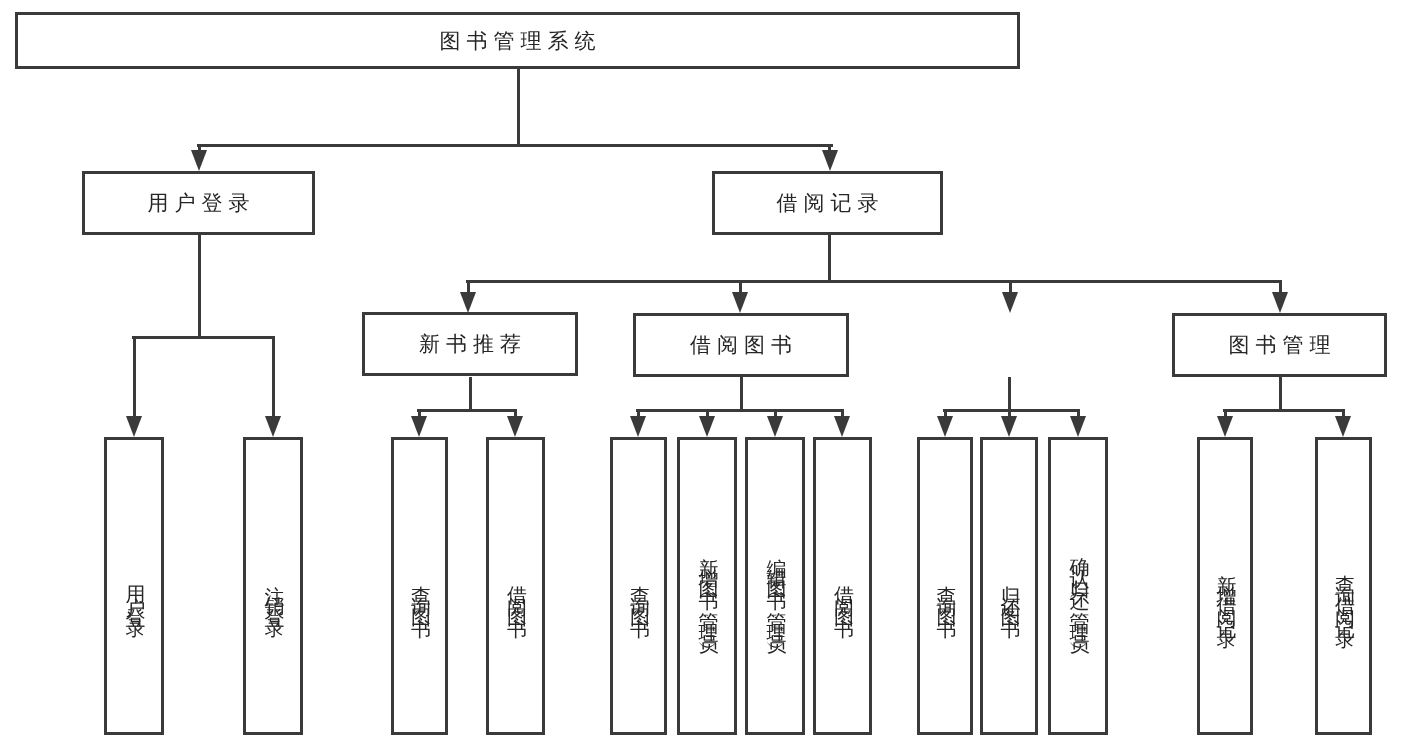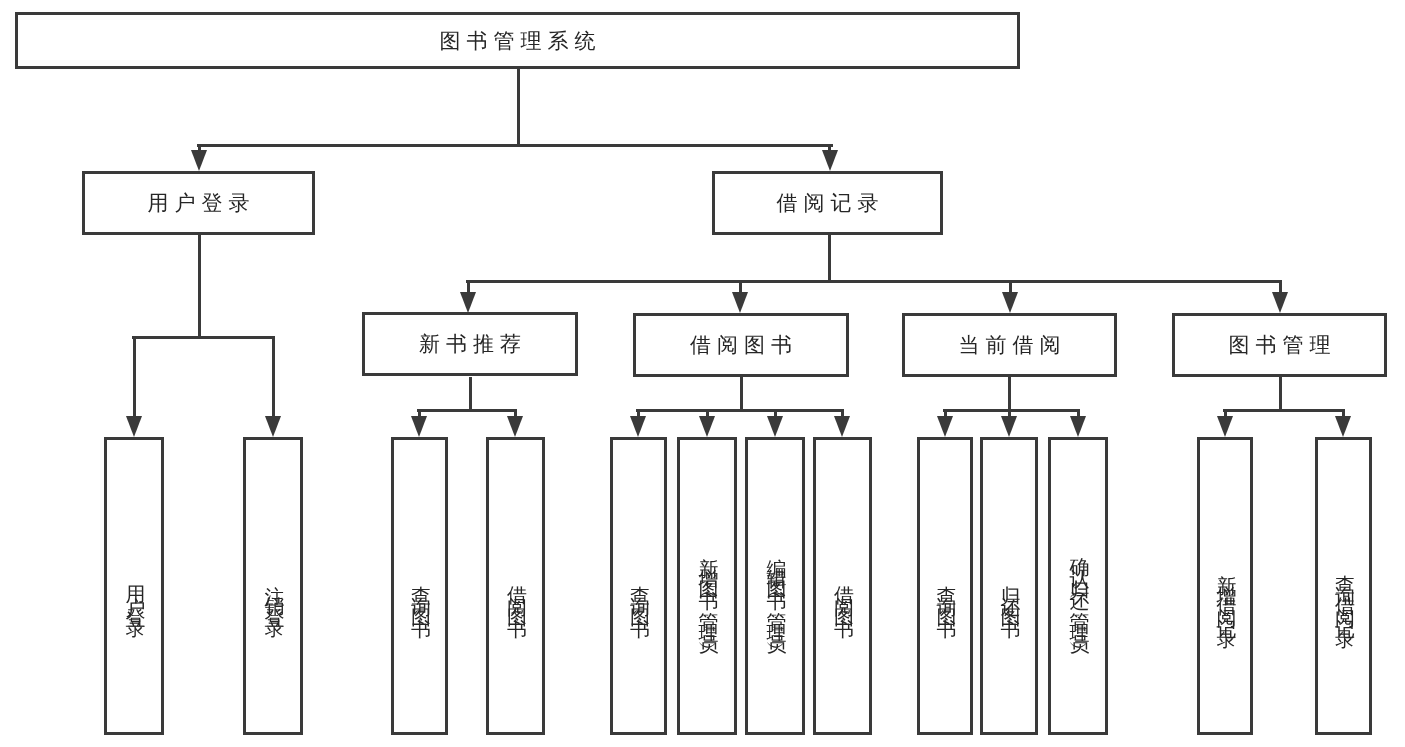--- a/index.html
+++ b/index.html
@@ -75,23 +75,20 @@
     <div class="ar" style="left:1002px;top:292px"></div>
     <div class="vl" style="left:1279px;top:280px;height:14px"></div>
     <div class="ar" style="left:1272px;top:292px"></div>
   </div>
 
   <div class="box hbox" style="left:362px;top:312px;width:216px;height:64px">
     <span class="lbl">新书推荐</span>
   </div>
   <div class="box hbox" style="left:633px;top:313px;width:216px;height:64px">
     <span class="lbl">借阅图书</span>
-  </div>
-  <div class="box hbox" style="left:902px;top:313px;width:215px;height:64px">
-    <span class="lbl">当前借阅</span>
   </div>
   <div class="box hbox" style="left:1172px;top:313px;width:215px;height:64px">
     <span class="lbl">图书管理</span>
   </div>
 
   <div>
     <div class="vl" style="left:469px;top:377px;height:34px"></div>
     <div class="hl" style="left:417px;top:409px;width:100px"></div>
     <div class="vl" style="left:418px;top:409px;height:10px"></div>
     <div class="ar" style="left:411px;top:416px"></div>

